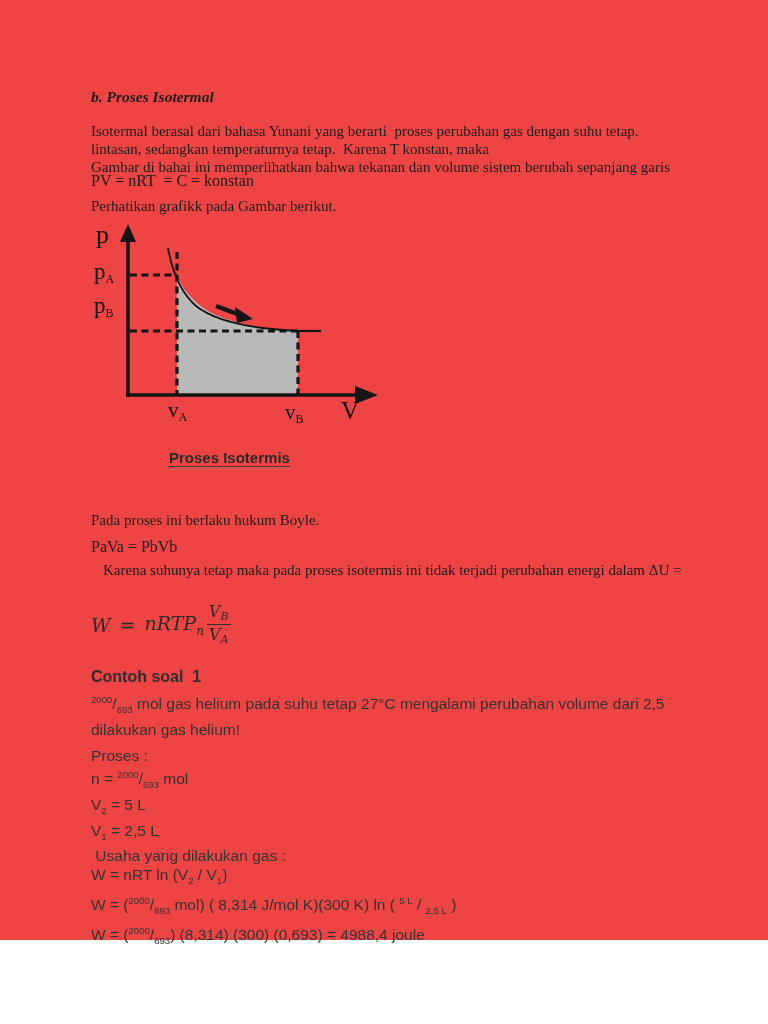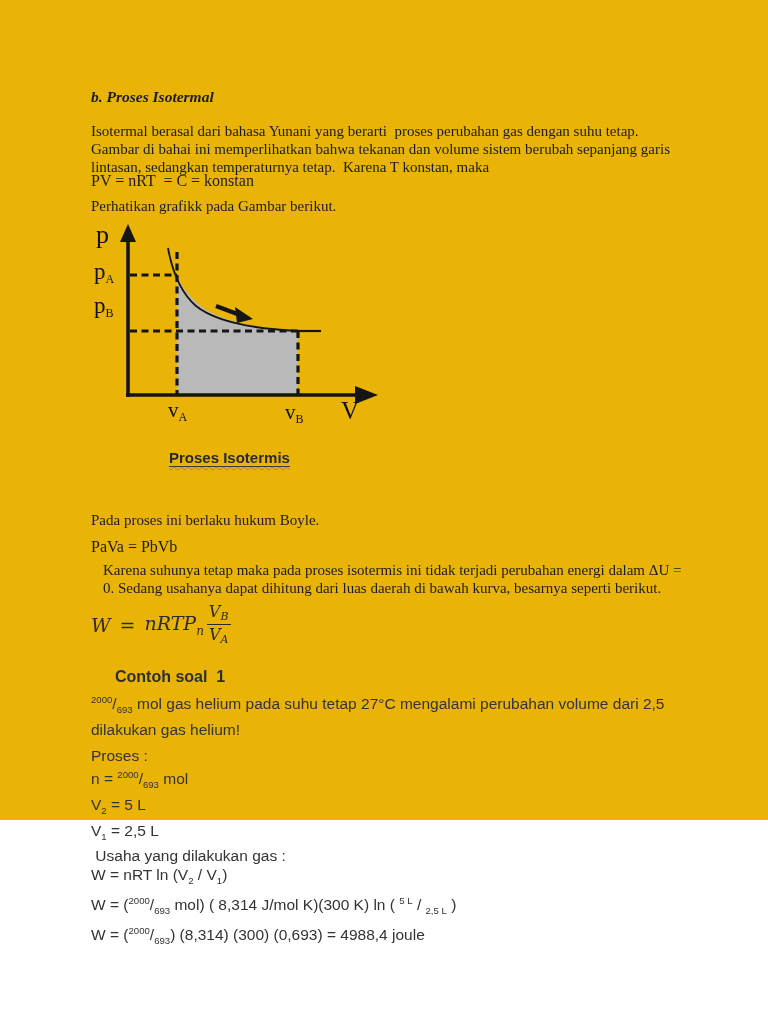--- a/index.html
+++ b/index.html
@@ -1,17 +1,17 @@
 <!DOCTYPE html>
 <html><head>
 <meta charset="utf-8">
 <style>
   html,body{margin:0;padding:0;}
   body{width:768px;height:1024px;background:#ffffff;overflow:hidden;}
-  .page{position:relative;width:768px;height:820px;background:#eab308;
+  .page{position:relative;width:768px;height:940px;background:#ef4444;
         font-family:"Liberation Serif", serif;color:#1c1c1c;}
   .abs{position:absolute;}
   .t{white-space:pre-wrap;}
   
   .serif{font-family:"Liberation Serif", serif;font-size:15px;color:#1c1c1c;}
   .title{font-size:15.5px;font-weight:bold;font-style:italic;}
   .para{line-height:18px;width:600px;}
   .eqline{font-size:16px;}
   
   .figure{width:300px;height:214px;}
@@ -25,37 +25,37 @@
   .workf{display:flex;align-items:center;font-family:"DejaVu Serif", serif;
          font-style:italic;font-size:19px;color:#2b2b2b;}
   .workf .sp{margin:0 9px;}
   .workf .fsub{font-size:12px;vertical-align:-5px;}
   .frac{display:inline-flex;flex-direction:column;align-items:center;margin-left:3px;line-height:1.1;}
   .frac .num,.frac .den{font-size:16px;padding:0 2px;}
   .frac .bar{width:100%;border-top:1.4px solid #2b2b2b;margin:1px 0;}
   .frac .fsub2{font-size:11px;vertical-align:-3px;}
   
   .sans{font-family:"Liberation Sans", sans-serif;font-size:15.5px;color:#333;}
-  .exhead{font-size:16px;font-weight:700;color:#2e2e2e;margin-left:24px;}
+  .exhead{font-size:16px;font-weight:700;color:#2e2e2e;}
   .prob{line-height:19.5px;width:620px;}
   .answers{line-height:19.4px;}
   .sup{vertical-align:super;font-size:62%;}
   .sub{vertical-align:sub;font-size:62%;}
 </style>
 </head>
 <body>
 
 <div class="page">
 
   <div class="abs serif title t" style="left:91px;top:88px;">b. Proses Isotermal</div>
 
   <div class="abs serif para" style="left:91px;top:122px;">
     <div class="t">Isotermal berasal dari bahasa Yunani yang berarti  proses perubahan gas dengan suhu tetap.</div>
+    <div class="t">lintasan, sedangkan temperaturnya tetap.  Karena T konstan, maka</div>
     <div class="t">Gambar di bahai ini memperlihatkan bahwa tekanan dan volume sistem berubah sepanjang garis</div>
-    <div class="t">lintasan, sedangkan temperaturnya tetap.  Karena T konstan, maka</div>
   </div>
 
   <div class="abs serif eqline t" style="left:91px;top:172px;">PV = nRT  = C = konstan</div>
 
   <div class="abs serif t" style="left:91px;top:198px;">Perhatikan grafikk pada Gambar berikut.</div>
 
   <div class="abs figure" style="left:92px;top:222px;">
     <svg width="300" height="214" viewBox="0 0 300 214">
       <path d="M85,55 C95,74 108,86 124,93 C150,104 180,108 206,109 L206,172 L85,172 Z" stroke="none" fill="#b9b9b9"></path>
       <line x1="36" y1="12" x2="36" y2="175" stroke="#151515" stroke-width="3.6"></line>
@@ -82,21 +82,20 @@
   <div class="abs caption" style="left:152px;top:449px;">
     <span class="cap-wavy"><span class="cap-solid t">Proses Isotermis</span></span>
   </div>
 
   <div class="abs serif t" style="left:91px;top:512px;">Pada proses ini berlaku hukum Boyle.</div>
 
   <div class="abs serif eqline t" style="left:91px;top:538px;">PaVa = PbVb</div>
 
   <div class="abs serif para" style="left:91px;top:561px;margin-left:12px;">
     <div class="t">Karena suhunya tetap maka pada proses isotermis ini tidak terjadi perubahan energi dalam ΔU =</div>
-    <div class="t">0. Sedang usahanya dapat dihitung dari luas daerah di bawah kurva, besarnya seperti berikut.</div>
   </div>
 
   <div class="abs workf" style="left:91px;top:603px;">
     <span>W</span>
     <span class="sp">=</span>
     <span><span>nRTP</span><span class="fsub">n</span></span>
     <span class="frac">
       <span class="num"><span>V</span><span class="fsub2">B</span></span>
       <span class="bar"></span>
       <span class="den"><span>V</span><span class="fsub2">A</span></span>

